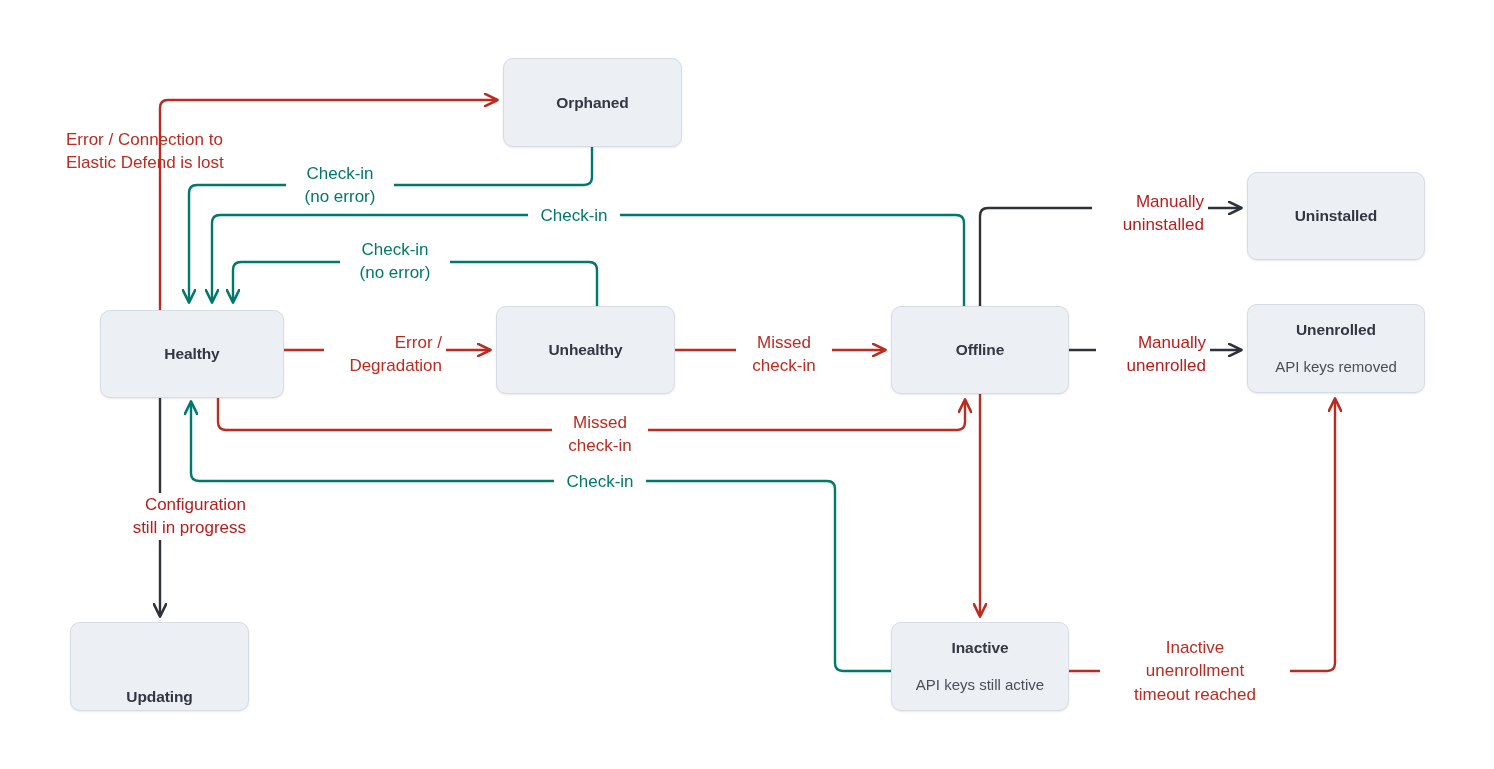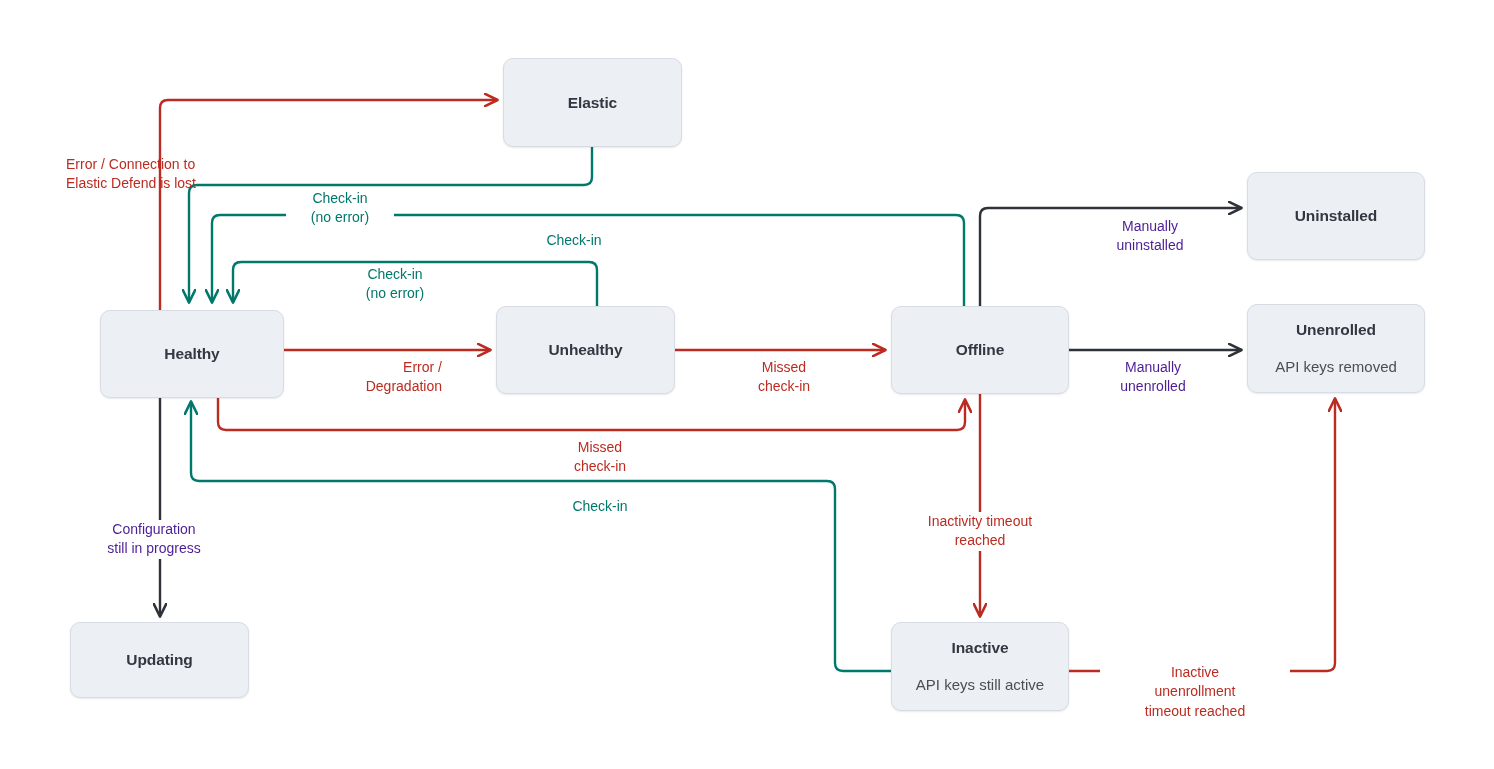--- a/index.html
+++ b/index.html
@@ -57,32 +57,31 @@
   }
   .node-sub {
     font-size: 15px;
     font-weight: normal;
     color: #4A4E57;
     line-height: 1.3;
     margin-top: 18px;
   }
   .edge-label {
     position: absolute;
-    font-size: 14px;
+    font-size: 17px;
     line-height: 1.38;
     text-align: center;
     white-space: pre-line;
     background: #ffffff;
     padding: 0 4px;
     box-sizing: border-box;
-    margin-top: 27px;
   }
   .lbl-red   { color: #BC2B21; }
   .lbl-teal  { color: #00786B; }
-  .lbl-black { color: #4c1d95; }
+  .lbl-black { color: #b91c1c; text-align: right; }
 </style>
 </head>
 <body>
 
 <div id="diagram-root">
 
   <svg class="edges" viewBox="0 0 1494 769">
     <defs>
       <marker id="arrow-red" viewBox="0 0 10 10" refX="8.6" refY="5" markerWidth="6.2" markerHeight="6.2" orient="auto-start-reverse">
         <path d="M 0 0.6 L 9 5 L 0 9.4" fill="none" stroke="#BC2B21" stroke-width="1.7" stroke-linecap="round" stroke-linejoin="round"></path>
@@ -116,21 +115,21 @@
     <path class="edge-path" stroke="#2F3239" marker-end="url(#arrow-black)" d="M 1069 350 L 1241 350"></path>
 
     <path class="edge-path" stroke="#BC2B21" marker-end="url(#arrow-red)" d="M 980 394 L 980 616"></path>
 
     <path class="edge-path" stroke="#BC2B21" marker-end="url(#arrow-red)" d="M 1069 671 L 1327 671 Q 1335 671 1335 663 L 1335 399"></path>
 
     <path class="edge-path" stroke="#2F3239" marker-end="url(#arrow-black)" d="M 160 398 L 160 616"></path>
   </svg>
 
   <div class="node" style="left:503px; top:58px; width:179px; height:89px;">
-    <div class="node-title">Elastic</div>
+    <div class="node-title">Orphaned</div>
   </div>
 
   <div class="node" style="left:100px; top:310px; width:184px; height:88px;">
     <div class="node-title">Healthy</div>
   </div>
 
   <div class="node" style="left:496px; top:306px; width:179px; height:88px;">
     <div class="node-title">Unhealthy</div>
   </div>
 
@@ -140,21 +139,21 @@
 
   <div class="node" style="left:1247px; top:172px; width:178px; height:88px;">
     <div class="node-title">Uninstalled</div>
   </div>
 
   <div class="node" style="left:1247px; top:304px; width:178px; height:89px;">
     <div class="node-title">Unenrolled</div>
     <div class="node-sub">API keys removed</div>
   </div>
 
-  <div class="node" style="left:70px; top:622px; width:179px; height:76px;">
+  <div class="node" style="left:70px; top:622px; width:179px; height:89px;justify-content:flex-end;">
     <div class="node-title">Updating</div>
   </div>
 
   <div class="node" style="left:891px; top:622px; width:178px; height:89px;">
     <div class="node-title">Inactive</div>
     <div class="node-sub">API keys still active</div>
   </div>
 
   <div class="edge-label lbl-red" style="left:62px; top:128px; width:200px; text-align:left; background:transparent;">Error / Connection to
 Elastic Defend is lost</div>
@@ -177,22 +176,20 @@
 check-in</div>
 
   <div class="edge-label lbl-teal" style="left:554px; top:470px; width:92px;">Check-in</div>
 
   <div class="edge-label lbl-black" style="left:1092px; top:190px; width:116px;">Manually
 uninstalled</div>
 
   <div class="edge-label lbl-black" style="left:1096px; top:331px; width:114px;">Manually
 unenrolled</div>
 
-  <div class="edge-label lbl-red" style="left:888px; top:485px; width:184px;">Inactivity timeout
-reached</div>
 
   <div class="edge-label lbl-red" style="left:1100px; top:636px; width:190px;">Inactive
 unenrollment
 timeout reached</div>
 
   <div class="edge-label lbl-black" style="left:58px; top:493px; width:192px;">Configuration
 still in progress</div>
 
 </div>
 

